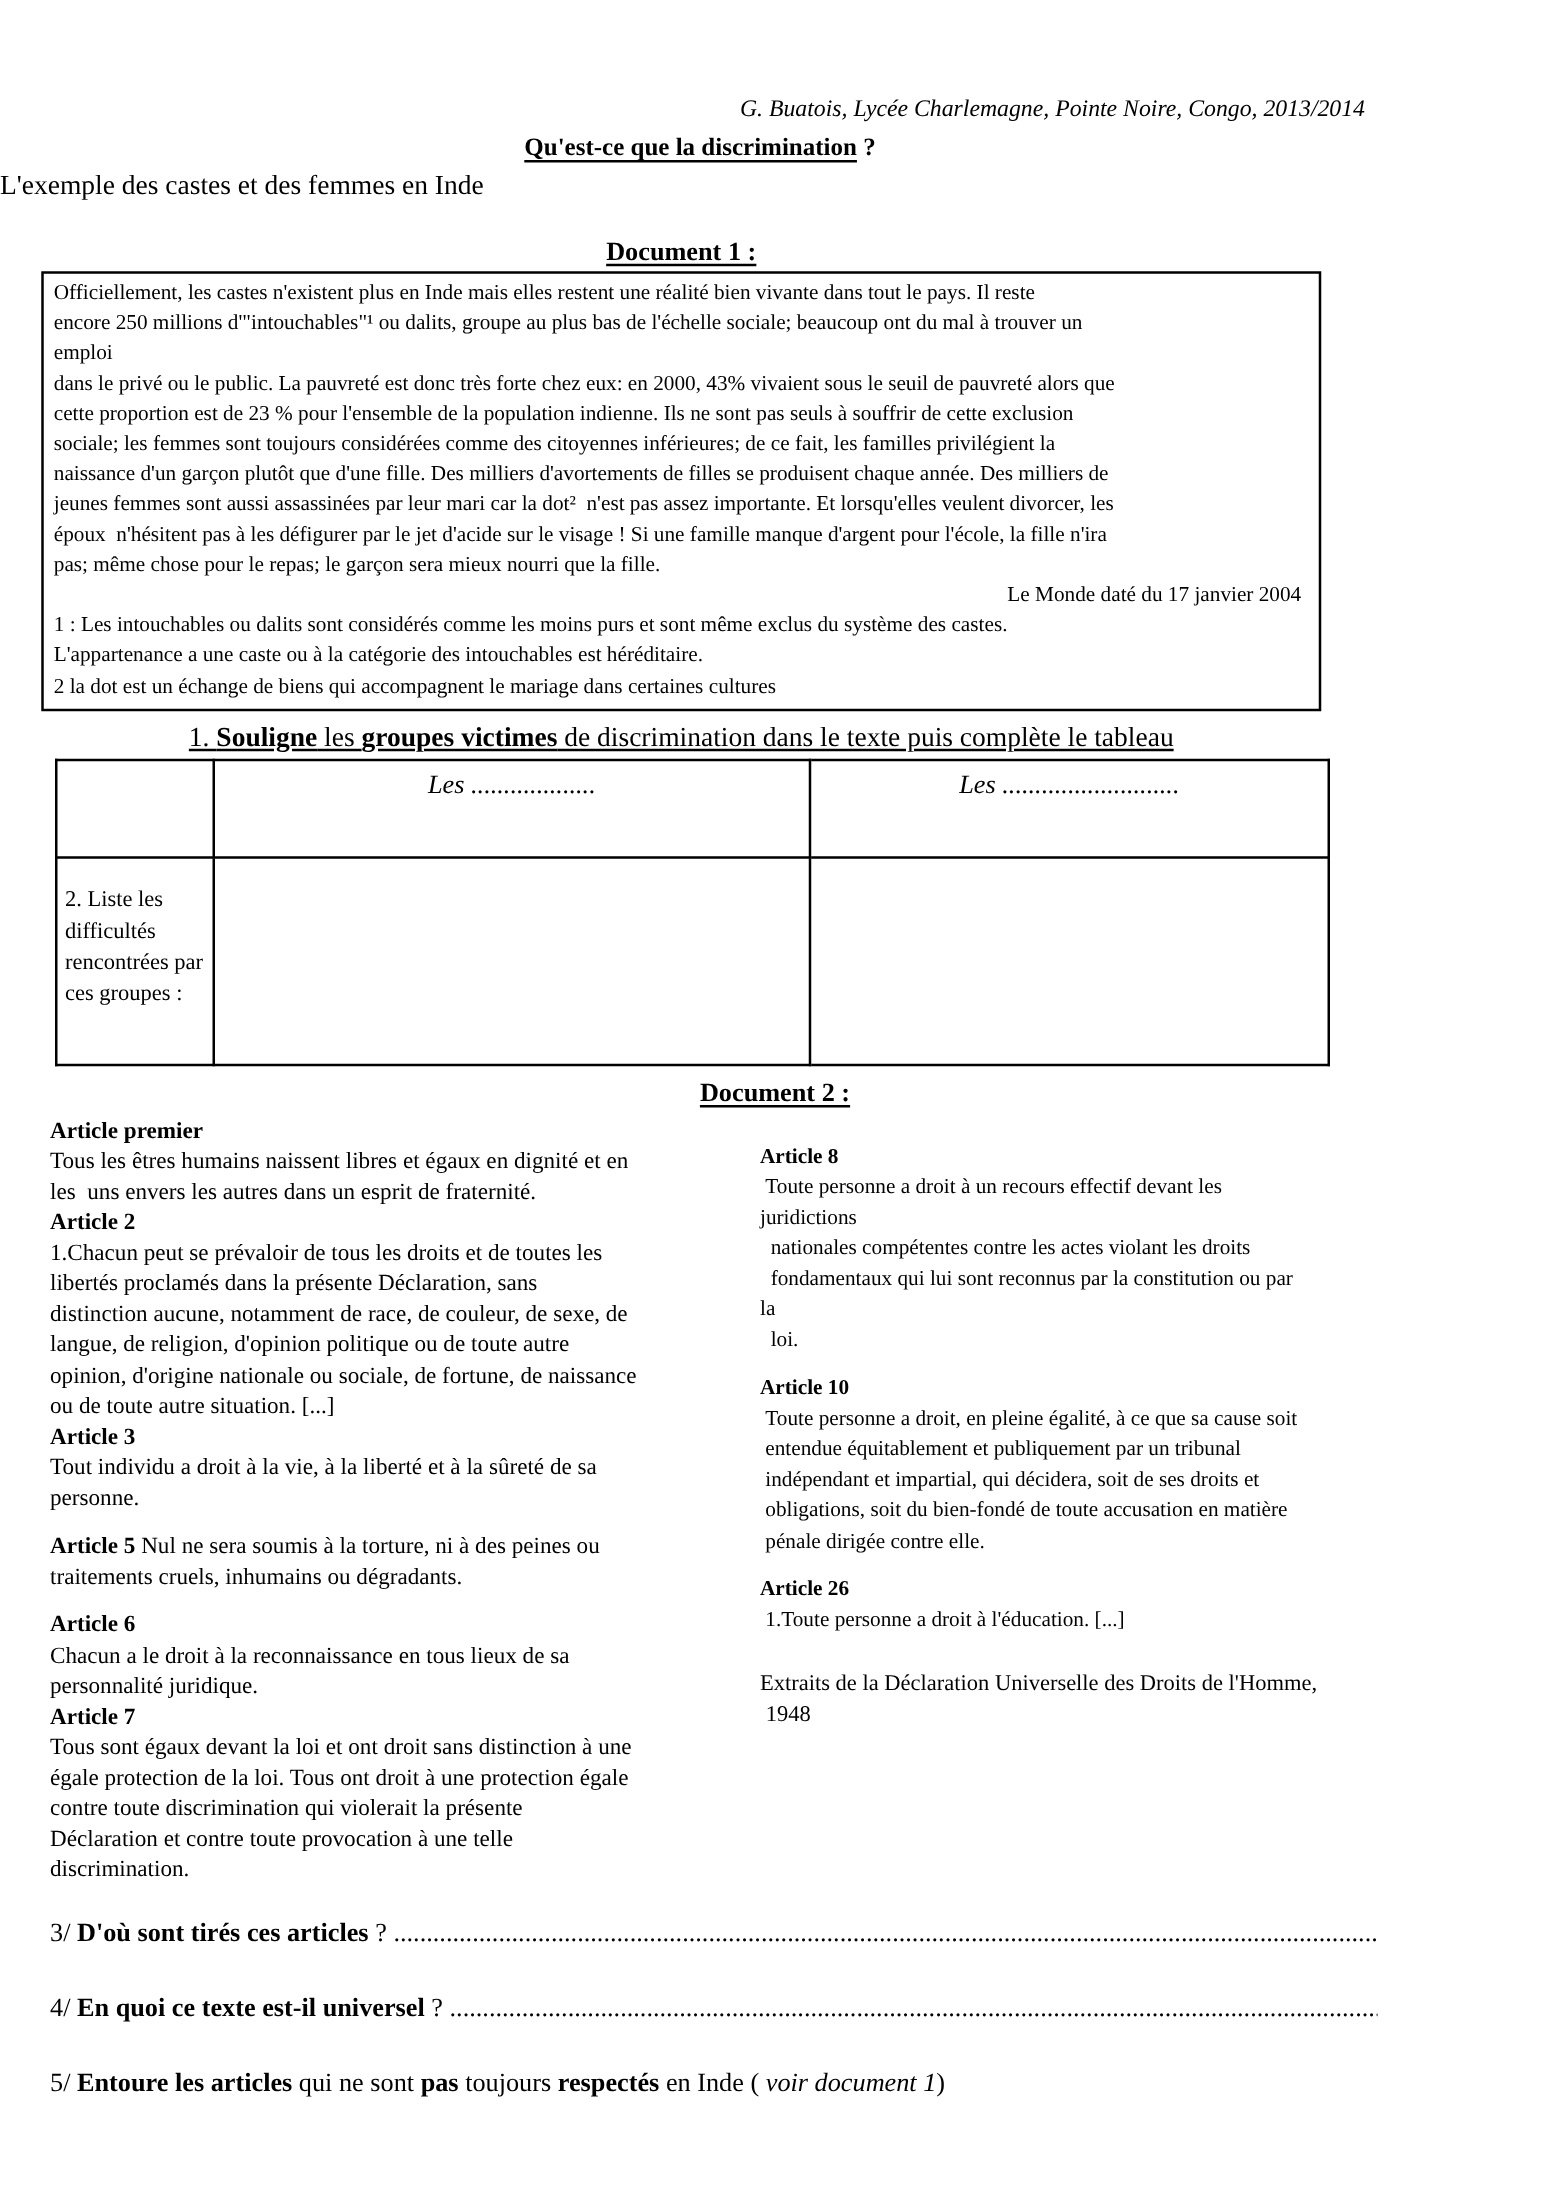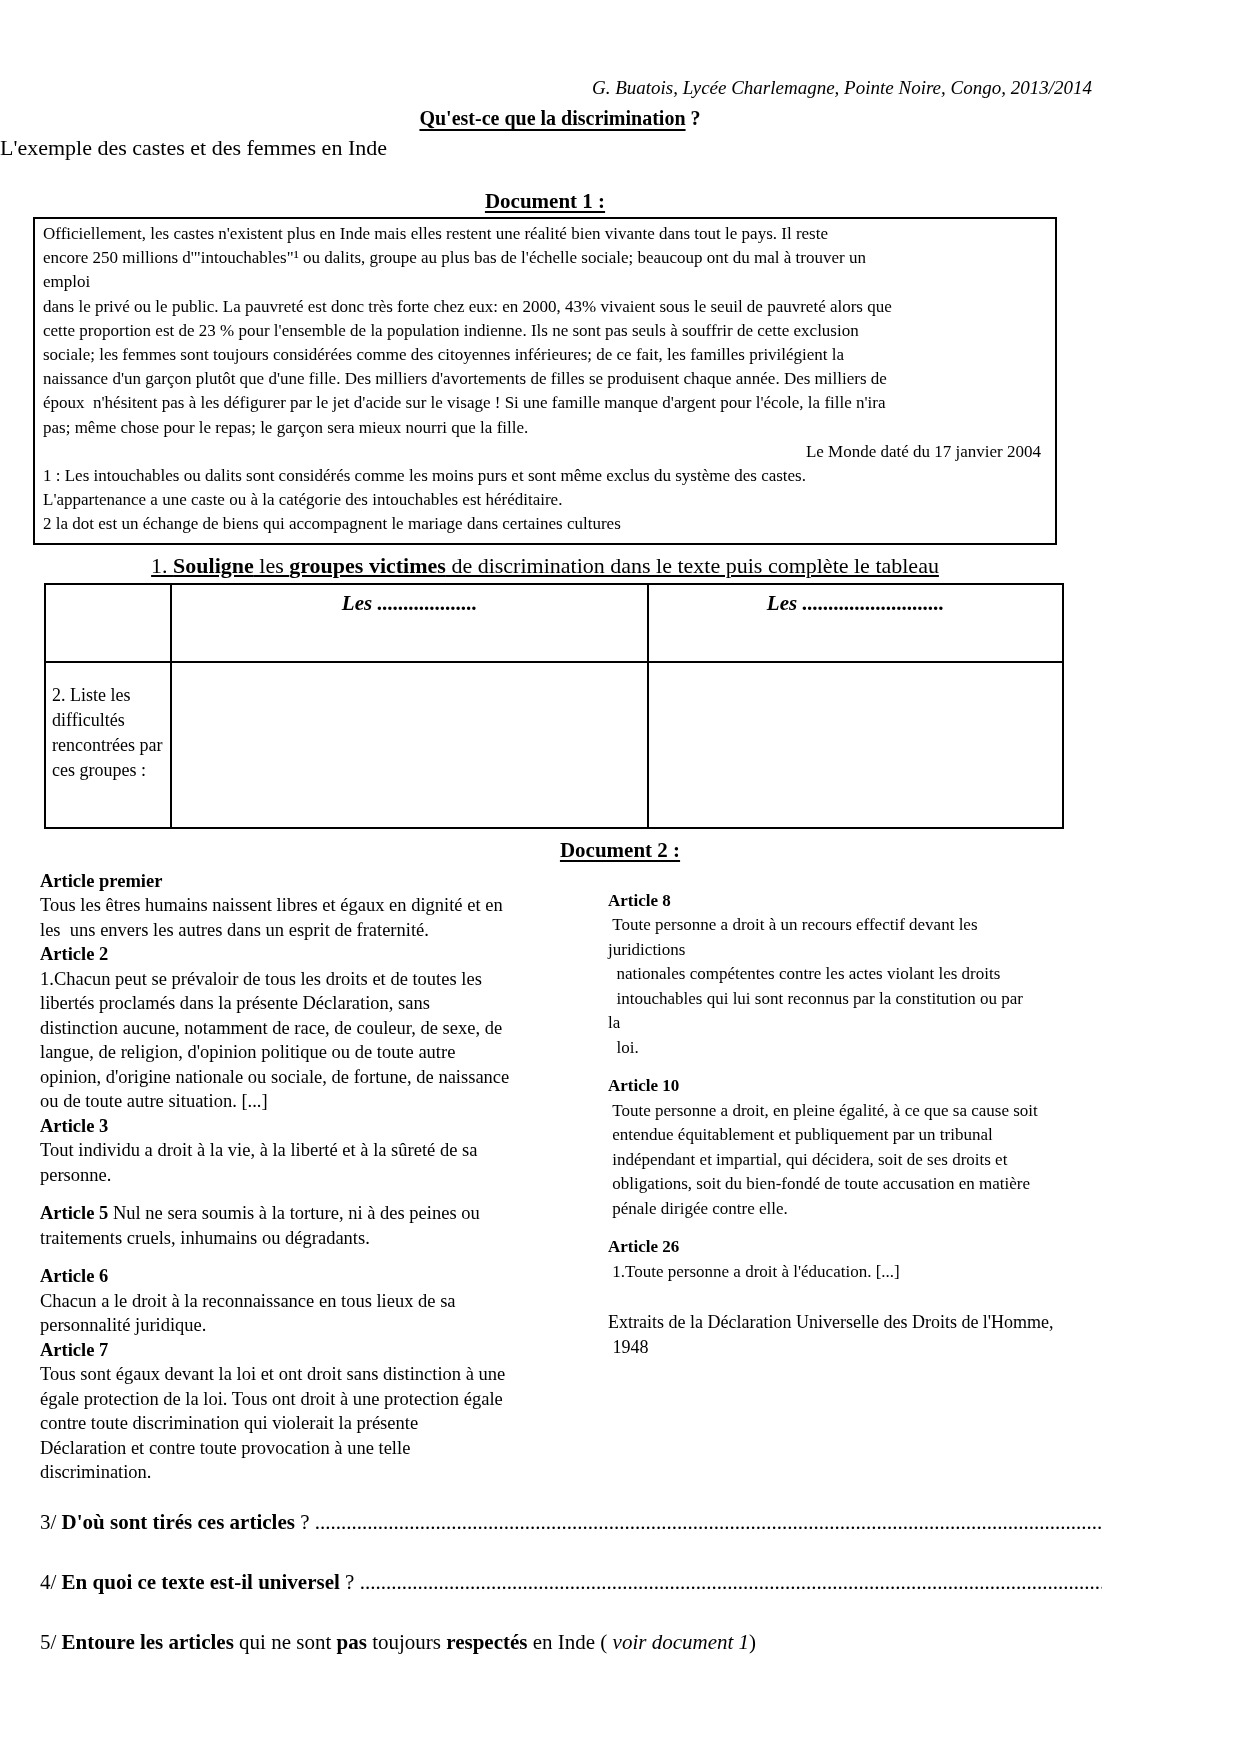--- a/index.html
+++ b/index.html
@@ -28,21 +28,21 @@
     border:2px solid #000;padding:3px 8px 6px 8px;font-size:17px;
   }
   .doc1-box .tline{line-height:24.2px;}
   .doc1-source{text-align:right;padding-right:6px;font-size:17px;line-height:24.2px;}
   .tline{white-space:pre-wrap;}
   .q1{width:1090px;text-align:center;font-size:22px;line-height:26px;margin-top:8px;text-decoration:underline;}
   table.groups{border-collapse:collapse;margin:4px 0 0 44px;width:1012px;table-layout:fixed;}
   table.groups td{border:2px solid #000;vertical-align:top;padding:0;}
   .c1{width:124px;} .c2{width:475px;} .c3{width:413px;}
   .r1 td{height:70px;} .r2 td{height:124px;}
-  .th-les{text-align:center;font-weight:bold;font-style:italic;font-size:21px;padding-top:6px !important;border-radius:17px;}
+  .th-les{text-align:center;font-weight:normal;font-style:italic;font-size:21px;padding-top:6px !important;border-radius:17px;}
   .row2-label{font-size:18px;line-height:25px;padding:20px 6px !important;}
   .articles{display:flex;margin:6px 0 0 40px;}
   .col-left{width:566px;font-size:18.5px;}
   .col-right{width:470px;margin-left:2px;font-size:17px;padding-top:20px;}
   .article .tline{line-height:24.5px;}
   .article .ahead{font-weight:bold;}
   .article.gap{margin-top:14px;}
   .extraits{margin-top:26px;font-size:18px;}
   .extraits .tline{line-height:24.5px;}
   .questions{margin-left:40px;}
@@ -67,20 +67,21 @@
 
   <div class="doc1-box">
     <div>
         <div class="tline">Officiellement, les castes n'existent plus en Inde mais elles restent une réalité bien vivante dans tout le pays. Il reste</div>
         <div class="tline">encore 250 millions d'"intouchables"¹ ou dalits, groupe au plus bas de l'échelle sociale; beaucoup ont du mal à trouver un</div>
         <div class="tline">emploi</div>
         <div class="tline">dans le privé ou le public. La pauvreté est donc très forte chez eux: en 2000, 43% vivaient sous le seuil de pauvreté alors que</div>
         <div class="tline">cette proportion est de 23 % pour l'ensemble de la population indienne. Ils ne sont pas seuls à souffrir de cette exclusion</div>
         <div class="tline">sociale; les femmes sont toujours considérées comme des citoyennes inférieures; de ce fait, les familles privilégient la</div>
         <div class="tline">naissance d'un garçon plutôt que d'une fille. Des milliers d'avortements de filles se produisent chaque année. Des milliers de</div>
+        <div class="tline">jeunes femmes sont aussi assassinées par leur mari car la dot²  n'est pas assez importante. Et lorsqu'elles veulent divorcer, les</div>
         <div class="tline">époux  n'hésitent pas à les défigurer par le jet d'acide sur le visage ! Si une famille manque d'argent pour l'école, la fille n'ira</div>
         <div class="tline">pas; même chose pour le repas; le garçon sera mieux nourri que la fille.</div>
       </div>
     <div class="doc1-source">Le Monde daté du 17 janvier 2004</div>
     <div>
         <div class="tline">1 : Les intouchables ou dalits sont considérés comme les moins purs et sont même exclus du système des castes.</div>
         <div class="tline">L'appartenance a une caste ou à la catégorie des intouchables est héréditaire.</div>
         <div class="tline">2 la dot est un échange de biens qui accompagnent le mariage dans certaines cultures</div>
       </div>
   </div>
@@ -145,21 +146,21 @@
           <div class="tline">discrimination.</div>
         </div>
       </div>
     <div class="col-right">
       <div>
           <div class="article">
             <div class="tline ahead">Article 8</div>
             <div class="tline"> Toute personne a droit à un recours effectif devant les</div>
             <div class="tline">juridictions</div>
             <div class="tline">  nationales compétentes contre les actes violant les droits</div>
-            <div class="tline">  intouchables qui lui sont reconnus par la constitution ou par</div>
+            <div class="tline">  fondamentaux qui lui sont reconnus par la constitution ou par</div>
             <div class="tline">la</div>
             <div class="tline">  loi.</div>
           </div>
           <div class="article gap">
             <div class="tline ahead">Article 10</div>
             <div class="tline"> Toute personne a droit, en pleine égalité, à ce que sa cause soit</div>
             <div class="tline"> entendue équitablement et publiquement par un tribunal</div>
             <div class="tline"> indépendant et impartial, qui décidera, soit de ses droits et</div>
             <div class="tline"> obligations, soit du bien-fondé de toute accusation en matière</div>
             <div class="tline"> pénale dirigée contre elle.</div>

